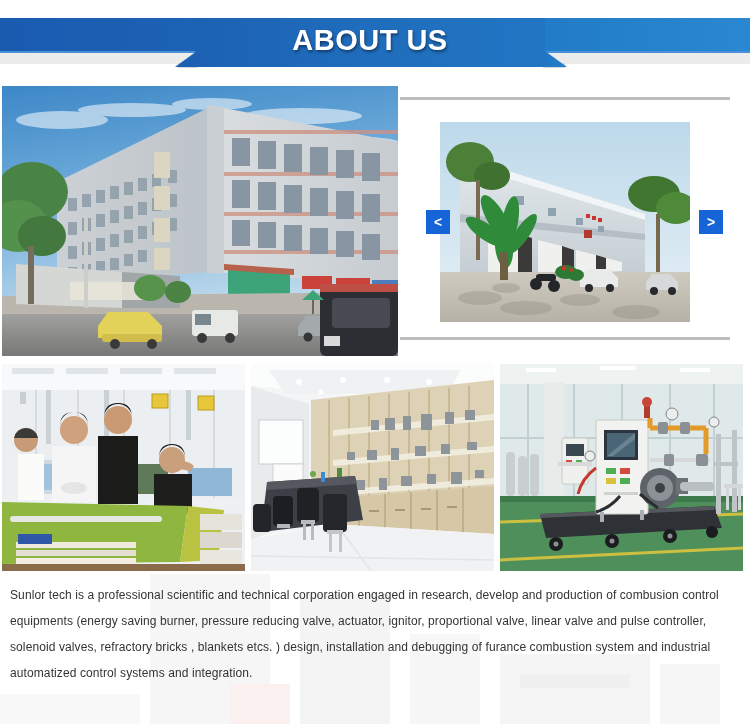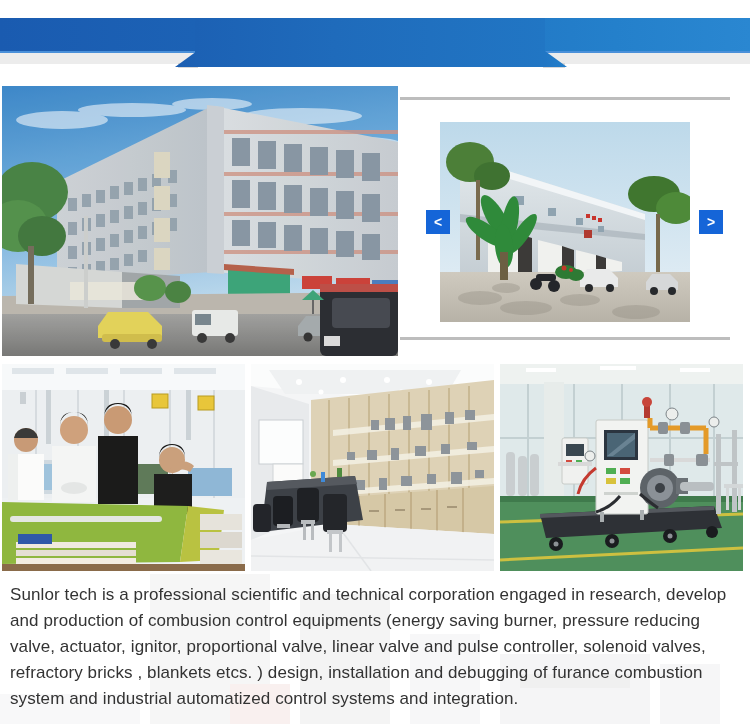--- a/index.html
+++ b/index.html
@@ -136,40 +136,41 @@
     overflow:hidden;
   }
   .desc-ghost{
     position:absolute; left:0; bottom:0;
     width:750px; height:150px;
     opacity:0.07;
     pointer-events:none;
   }
   .desc-text{
     position:relative;
-    font-size:17px;
+    font-size:12px;
     line-height:26px;
     color:#333333;
     letter-spacing:0.1px;
     z-index:2;
   }
   .fill{ position:absolute; left:0; top:0; width:100%; height:100%; }
 </style>
 </head>
 <body>
 
 <div class="banner-wrap">
   <div class="banner-side"></div>
   <div class="banner-underline"></div>
   <div class="banner-grayline"></div>
   <div class="shoulder-shadow" style="left:178px;width:20px;"></div>
   <div class="shoulder-shadow" style="left:543px;width:22px;"></div>
   <div class="shoulder left"></div>
   <div class="shoulder right"></div>
   <div class="banner-center"></div>
+  <div class="banner-title">ABOUT US</div>
 </div>
 
 <div class="gallery-top">
 
   <div class="photo-main">
     <svg class="fill" viewBox="0 0 396 270" preserveAspectRatio="none">
       <defs>
         <linearGradient id="sky" x1="0" y1="0" x2="0.2" y2="1">
           <stop offset="0" stop-color="#2f7fc4"></stop>
             <stop offset="0.45" stop-color="#6aaada"></stop>

